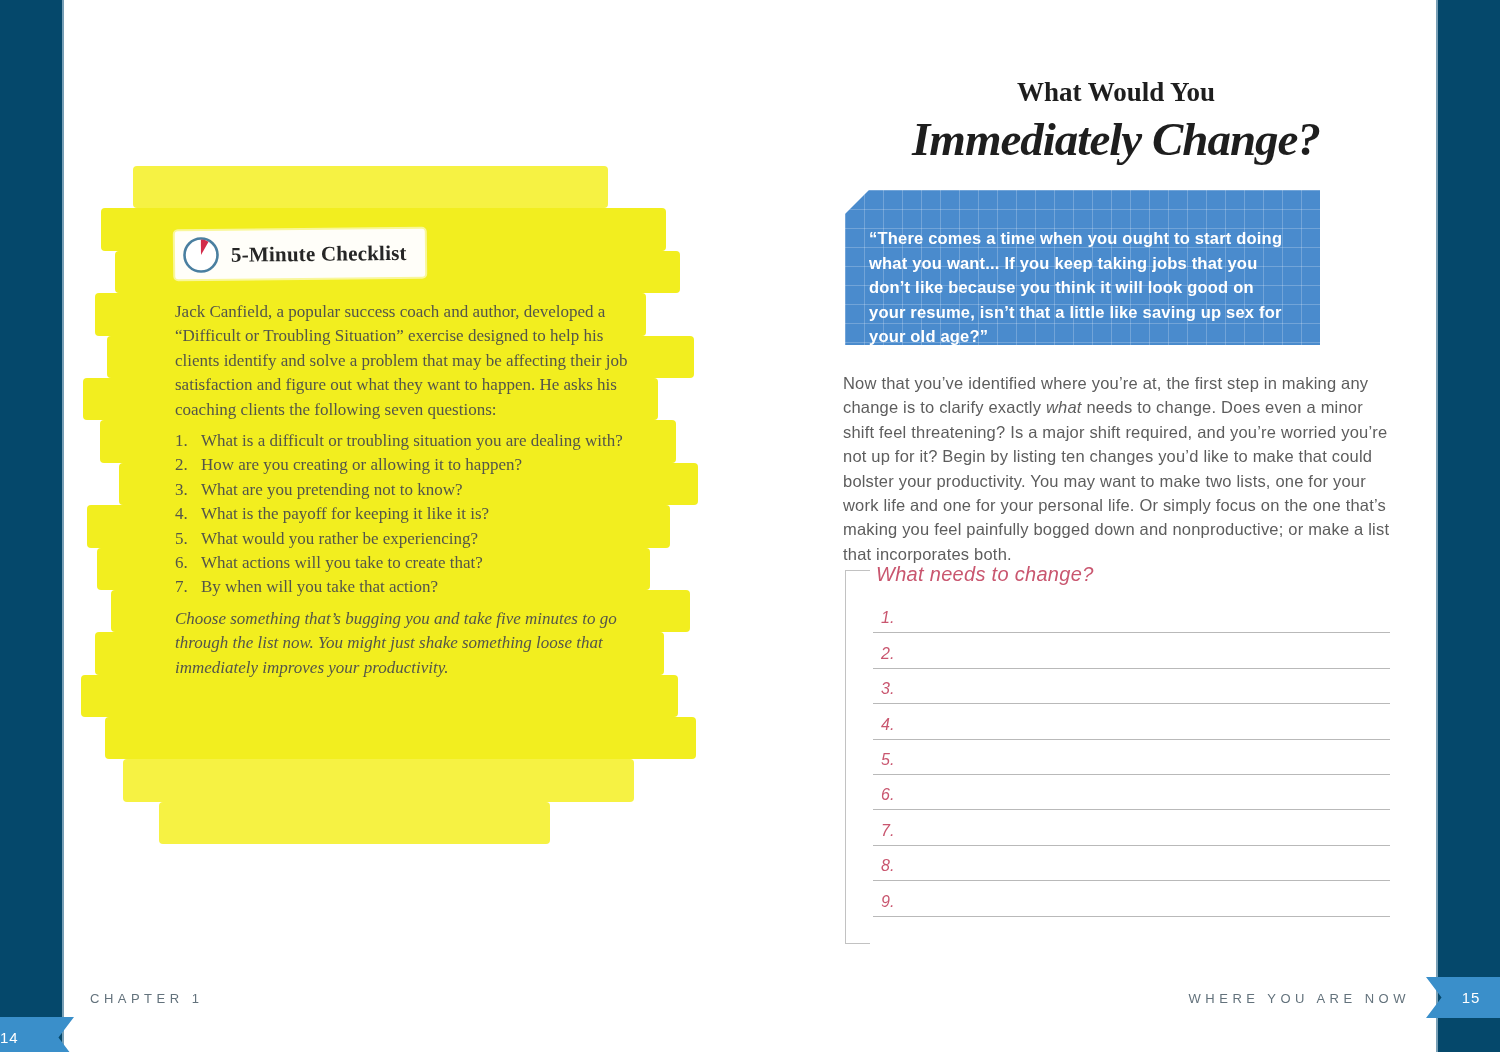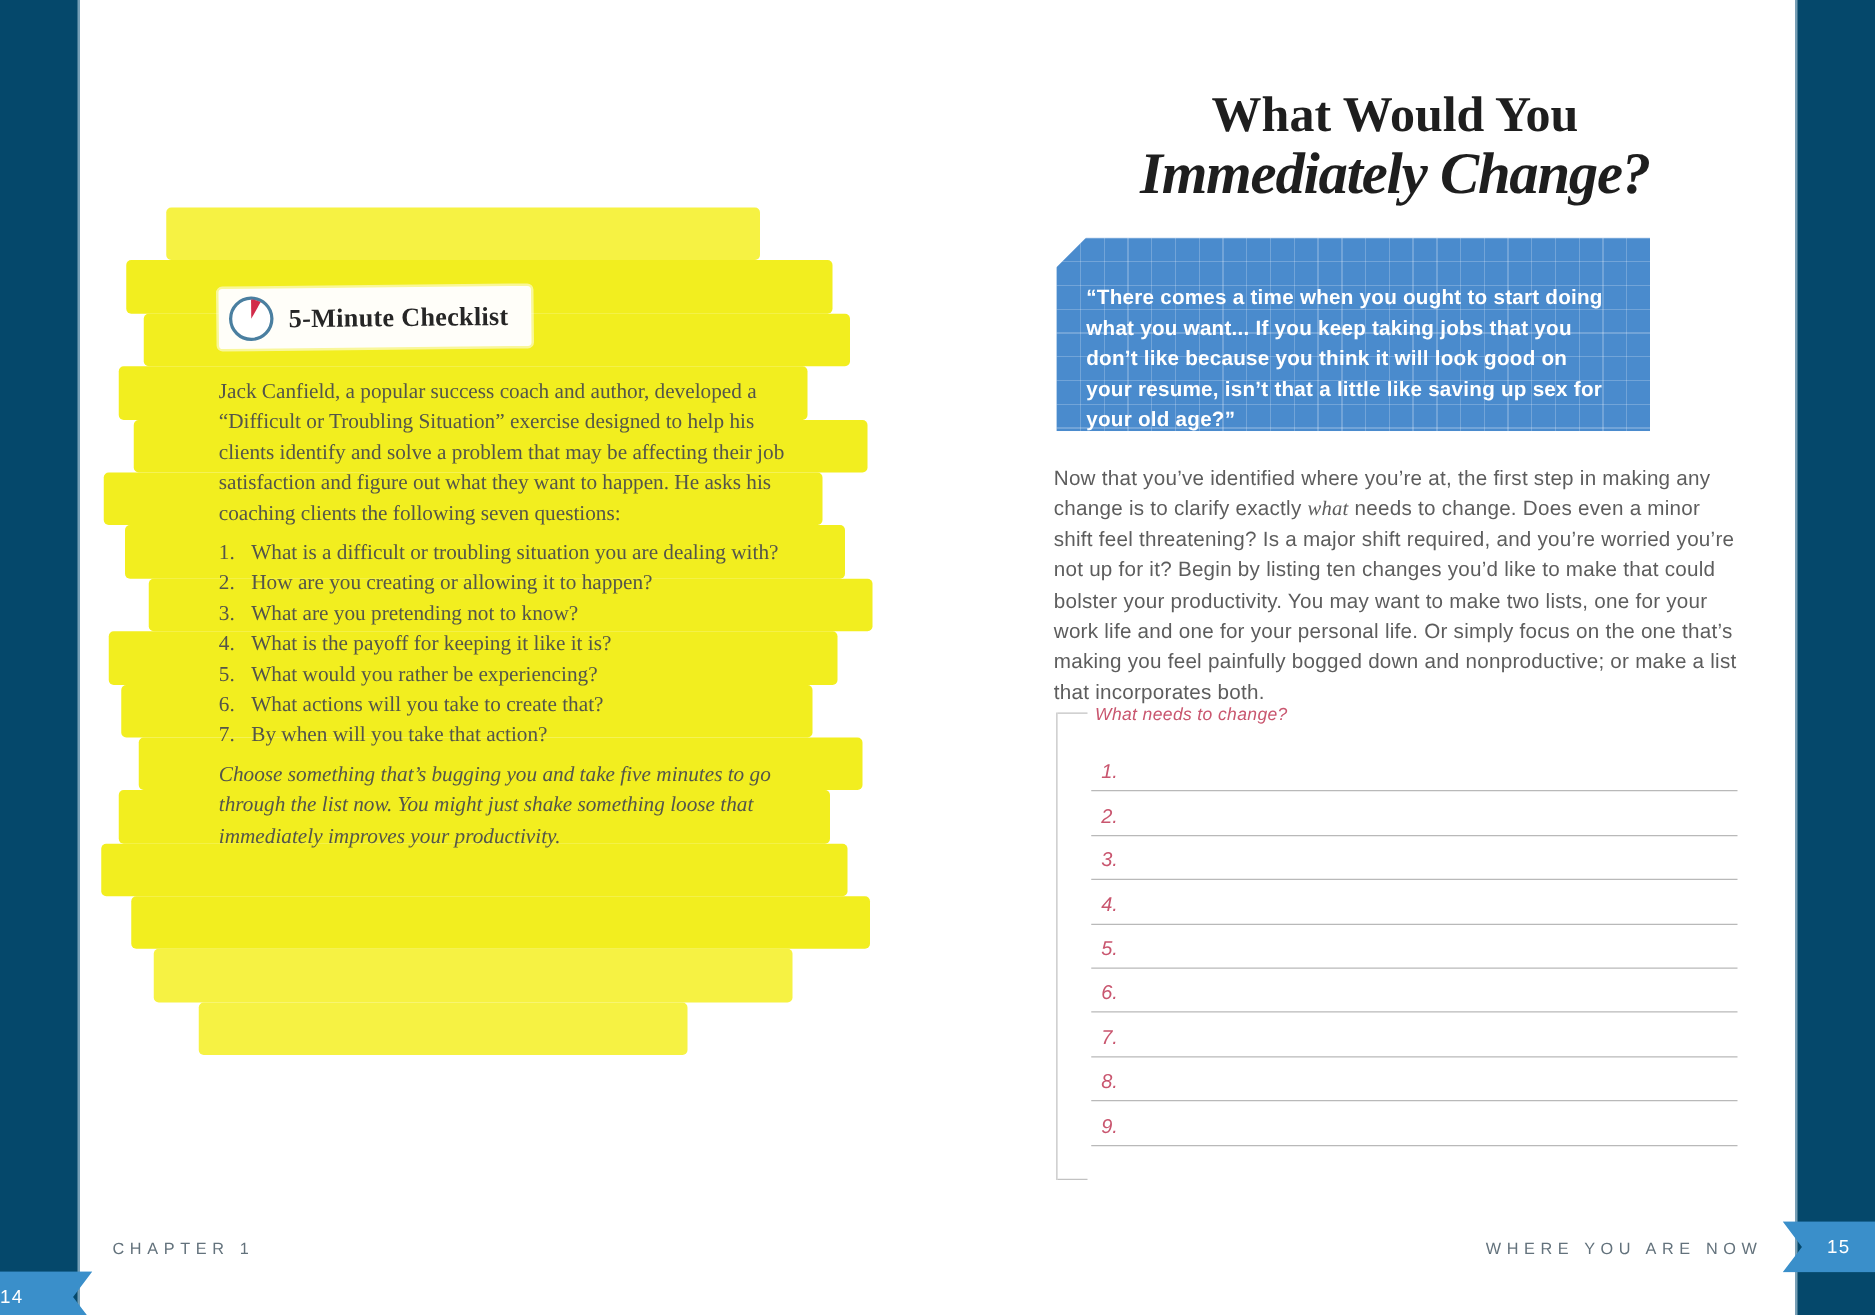--- a/index.html
+++ b/index.html
@@ -27,45 +27,45 @@
   .checklist p{font-size:17px;line-height:24.4px;margin:0;}
   .checklist .intro{margin-top:22px;}
   .qlist{margin:7px 0 0 0;padding:0;list-style:none;}
   .qlist li{display:flex;font-size:17px;line-height:24.4px;}
   .qlist .num{flex:0 0 26px;}
   .qlist .qtext{flex:1;}
   .checklist .outro{margin-top:7px;font-style:italic;}
 
   
   .title-block{position:absolute;left:820px;top:72px;width:592px;text-align:center;color:#1e1e1e;}
-  .title-line1{font-family:"Liberation Serif",serif;font-weight:bold;font-size:40px;line-height:40px;}
+  .title-line1{font-family:"Liberation Serif",serif;font-weight:bold;font-size:27px;line-height:40px;}
   .title-line2{font-family:"Liberation Serif",serif;font-style:italic;font-weight:bold;
                font-size:47px;line-height:50px;margin-top:2px;letter-spacing:-1px;}
 
   .quotebox{position:absolute;left:845px;top:190px;width:475px;height:155px;
             background:
               repeating-linear-gradient(to right,  rgba(255,255,255,.22) 0 1px, transparent 1px 19px),
               repeating-linear-gradient(to bottom, rgba(255,255,255,.22) 0 1px, transparent 1px 19px),
               #4a8bcd;
             clip-path:polygon(24px 0,100% 0,100% 100%,0 100%,0 24px);
             box-sizing:border-box;padding:36px 26px 0 24px;}
   .quotebox .qt{color:#fff;font-weight:bold;font-size:16.5px;line-height:24.5px;letter-spacing:.2px;}
   .quotebox .attr{color:#fff;font-weight:bold;font-size:22px;line-height:24.5px;margin-top:0;}
   .quotebox .attr .role{font-style:italic;font-weight:normal;}
 
   .bodytext{position:absolute;left:843px;top:371px;width:552px;
             font-size:16.5px;line-height:24.4px;color:#5d5d5d;letter-spacing:.2px;}
-  .bodytext .it{font-style:italic;font-family:Liberation Serif, serif;}
+  .bodytext .it{font-style:italic;}
 
   .formbox{position:absolute;left:845px;top:570px;width:545px;height:374px;
            border-left:1px solid #c2c2c2;box-sizing:border-box;}
   .formbox::before,.formbox::after{content:"";position:absolute;left:0;width:24px;height:1px;background:#c2c2c2;}
   .formbox::before{top:0;}
   .formbox::after{bottom:0;}
-  .form-heading{position:absolute;left:30px;top:-7px;font-style:italic;font-size:14px;
+  .form-heading{position:absolute;left:30px;top:-7px;font-style:italic;font-size:20px;
                 color:#c9566f;letter-spacing:.3px;}
   .rows{position:absolute;left:27px;right:0;top:28px;}
   .frow{height:34.4px;border-bottom:1px solid #b9b9b9;position:relative;}
   .frow .num{position:absolute;left:8px;bottom:5px;font-style:italic;font-size:16px;color:#c9566f;}
 
   
   .ribbon{position:absolute;top:977px;height:41px;background:#3a8fca;color:#fff;
           display:flex;align-items:center;font-size:15px;letter-spacing:1px;}
   .ribbon.left{left:0;width:74px;clip-path:polygon(0 0,100% 0,79% 50%,100% 100%,0 100%);
                justify-content:flex-start;padding-right:16px;box-sizing:border-box;margin-top:40px;}

